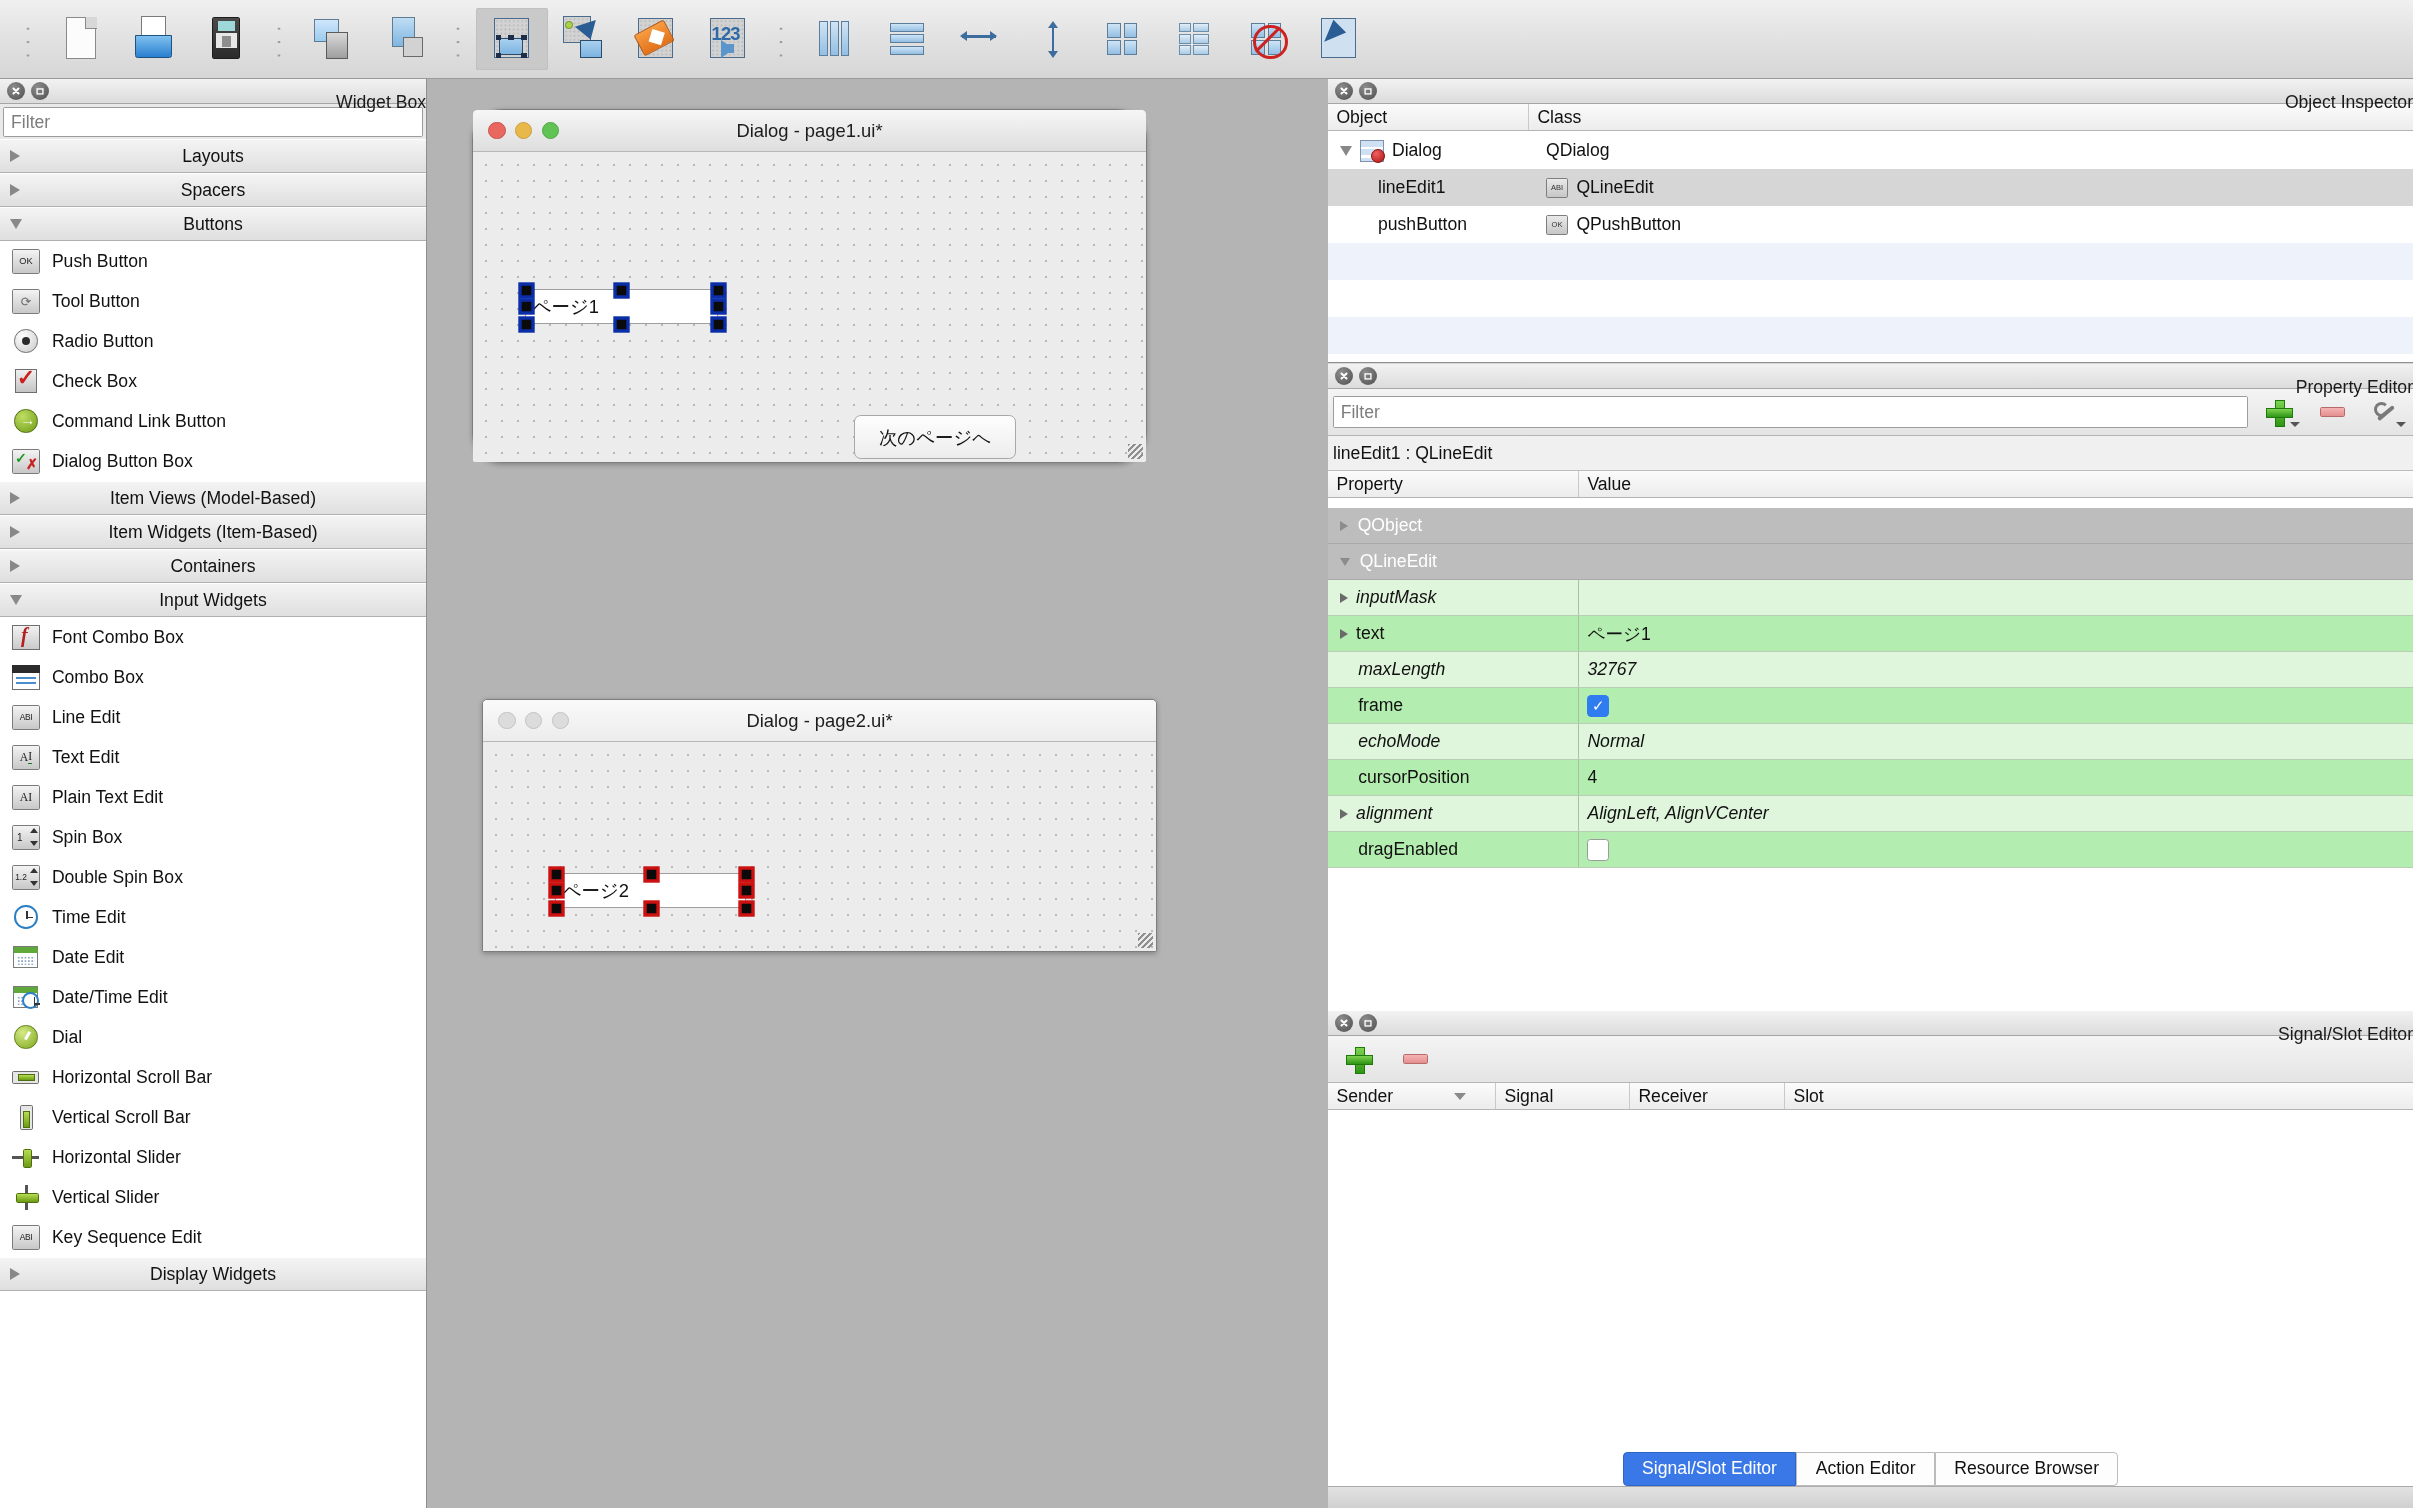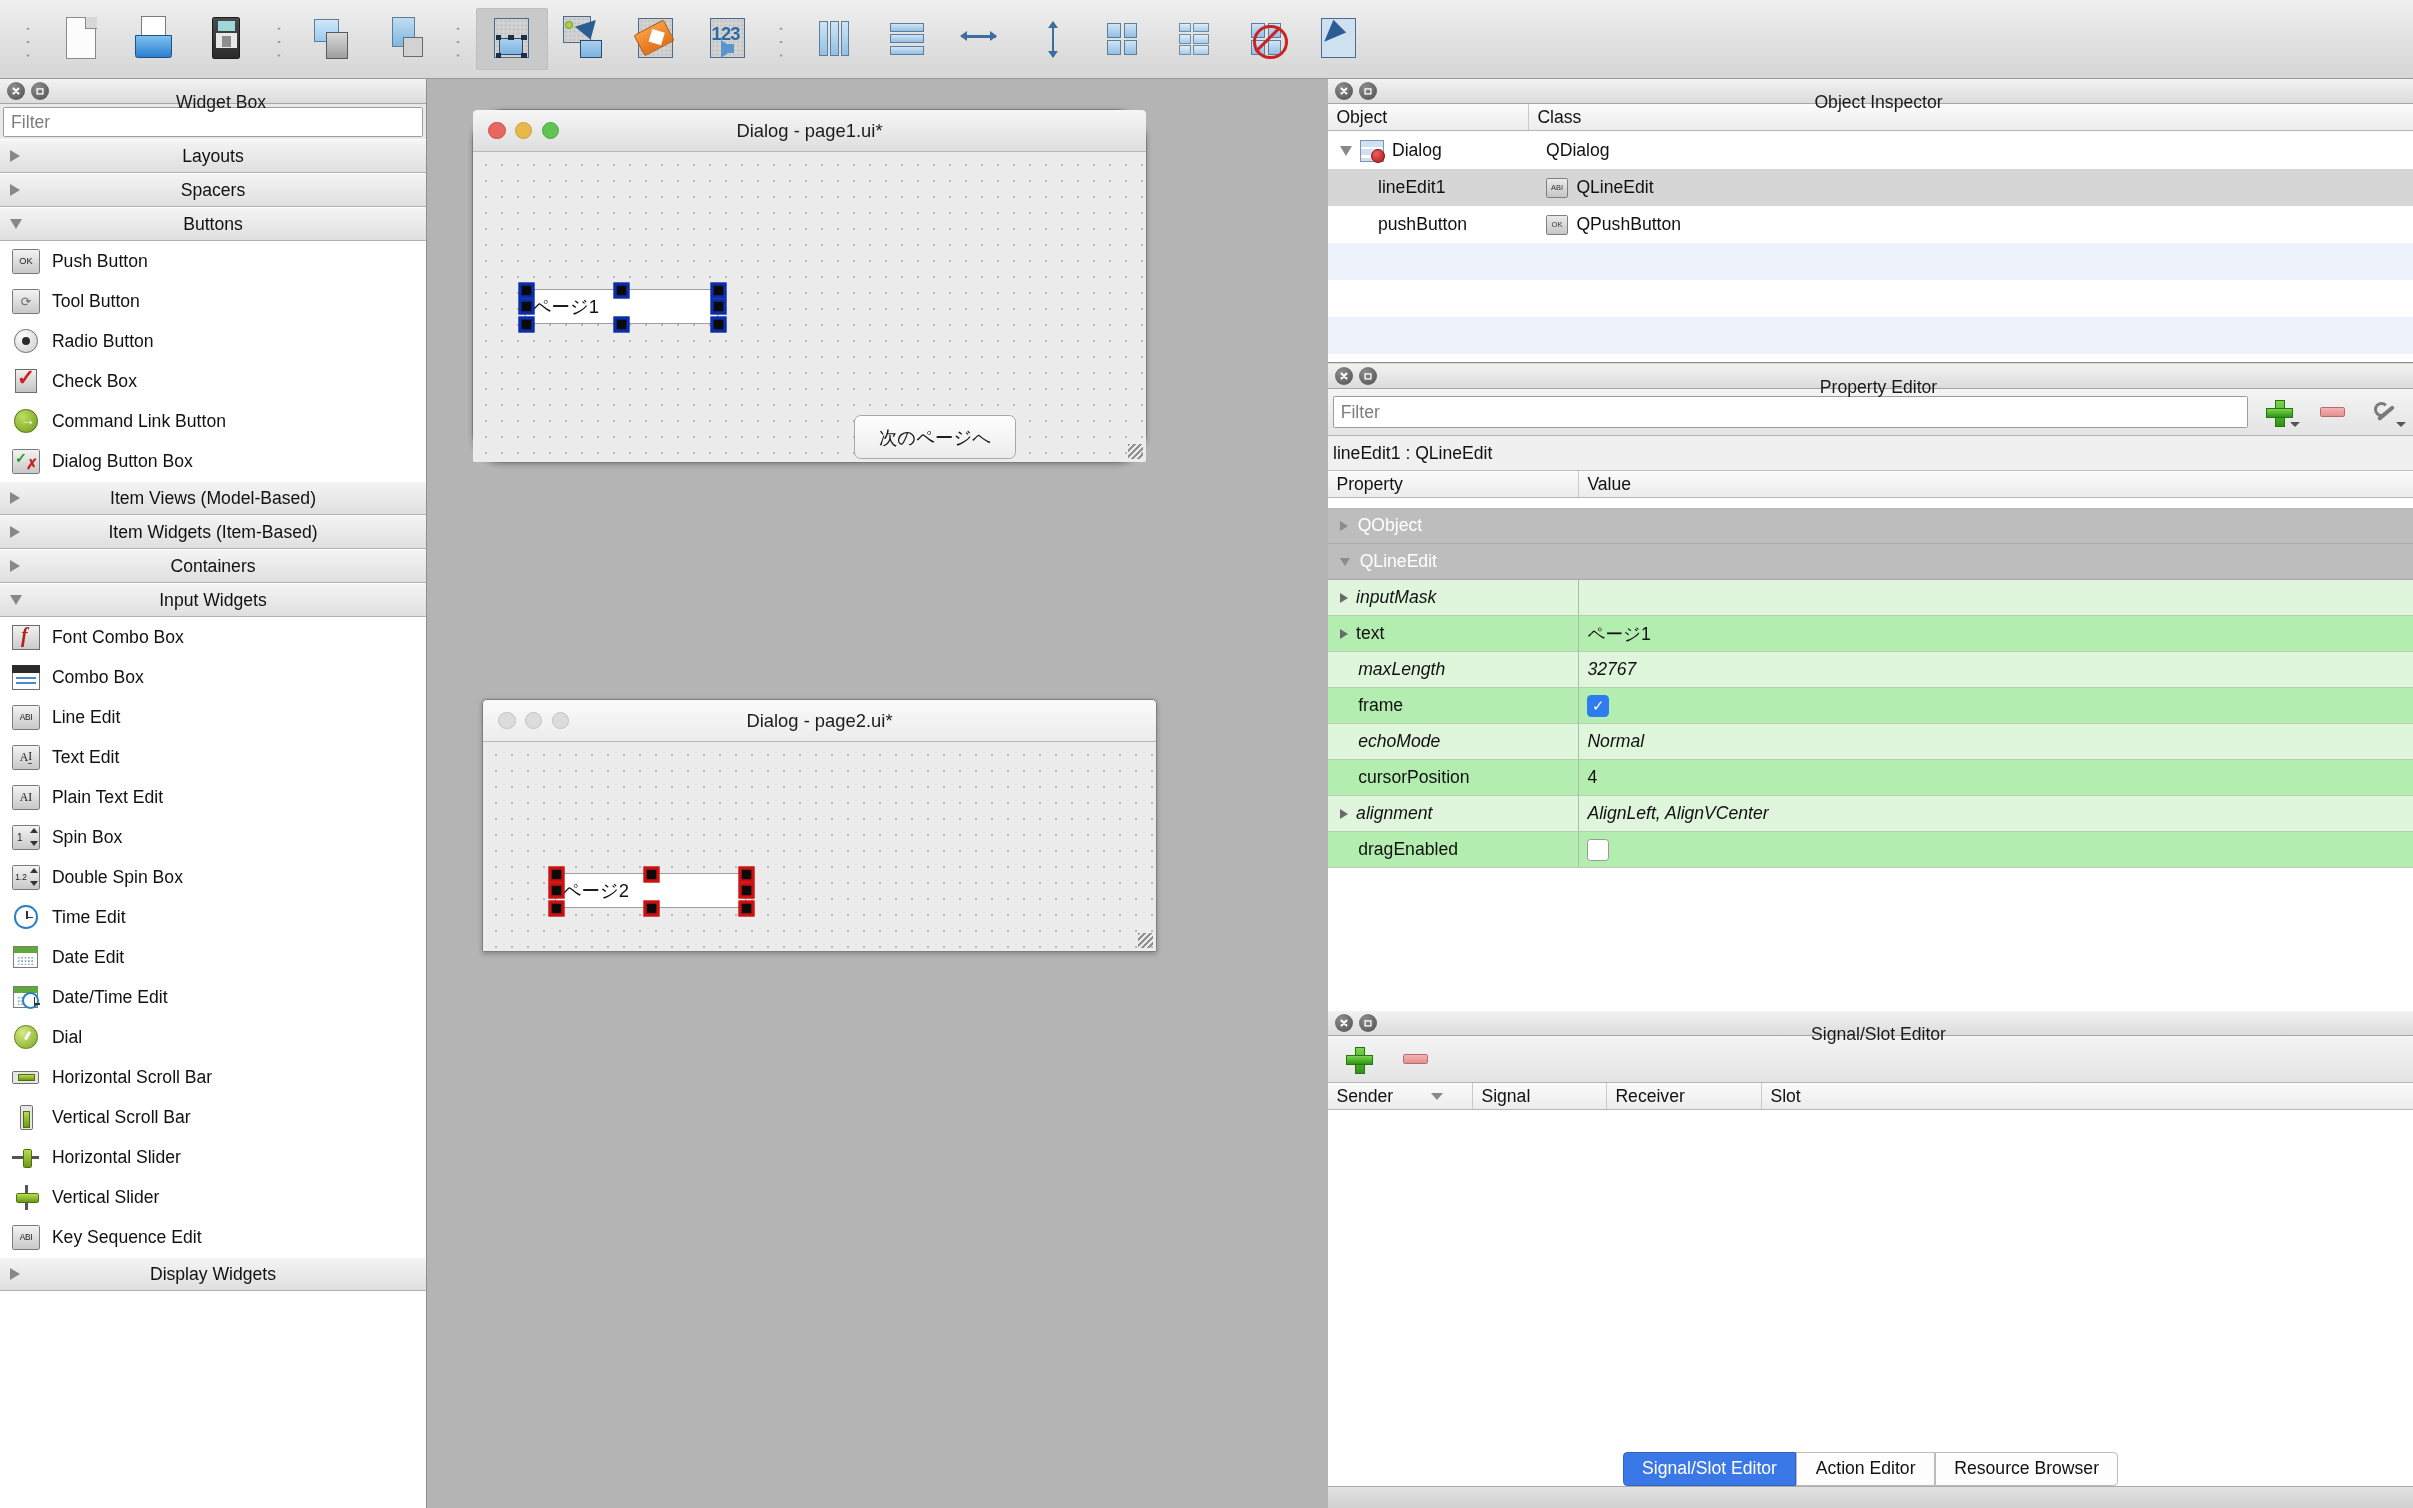--- a/index.html
+++ b/index.html
@@ -109,21 +109,21 @@
   .arrow-diag { position:absolute; left:8.4px; top:8.4px; width:0; height:0;
     border-left:9.2px solid transparent; border-right:9.2px solid transparent; border-bottom:22px solid #2a5d94;
     transform: rotate(-135deg);}
 
   
   .panel-title {
     height: 25px; display: flex; align-items: center; position: relative;
     background: linear-gradient(to bottom,#f2f2f2,#dcdcdc);
     border-bottom: 0.8px solid #a6a6a6; font-size: 17.6px; color:#1a1a1a;
   }
-  .panel-title .t { position:absolute; left:16px; right:0; text-align:center;margin-top:22px; }
+  .panel-title .t { position:absolute; left:16px; right:0; text-align:right;margin-top:22px; }
   .pt-btns { display:flex; gap:5.9px; margin-left:6.7px; z-index:2; }
   .pt-btn { width:18.4px; height:18.4px; border-radius:50%;
     background: radial-gradient(circle at 35% 30%, #8c8c8c, #4f4f4f);
     display:flex;align-items:center;justify-content:center;color:#fff; }
   .pt-btn svg { display:block; }
 
   
   #widgetbox {
     position:absolute; left:0; top:79px; width:427px; height:1430px;
     background:#fff; border-right:0.8px solid #8f8f8f; display:flex; flex-direction:column;
@@ -885,21 +885,21 @@
       </div>
       <div id="ss-toolbar">
         <div class="pe-tb-btn">
           <div class="plus-g"></div>
         </div>
         <div class="pe-tb-btn">
           <div class="minus-r"></div>
         </div>
       </div>
       <div class="tbl-head">
-        <div style="width:145px;justify-content:space-between;padding-right:29px">
+        <div style="width:168px;justify-content:space-between;padding-right:29px">
           <span>Sender</span>
           <span class="sort-caret"></span>
         </div>
         <div style="width:134px">Signal</div>
         <div style="width:155px">Receiver</div>
         <div style="flex:1;border-right:none">Slot</div>
       </div>
       <div id="ss-body"></div>
 
       <div id="bottom-tabs">

